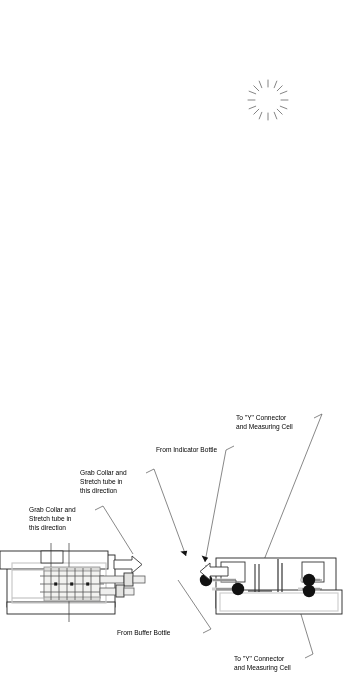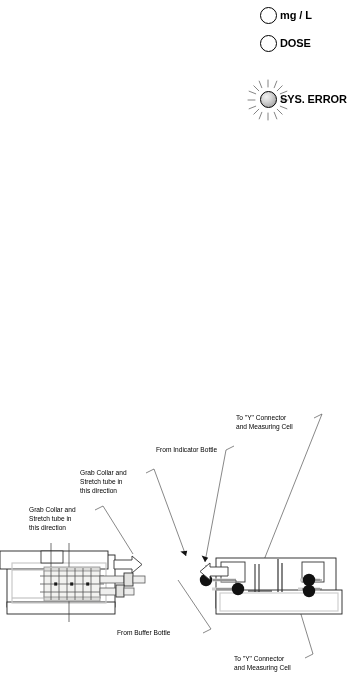--- a/index.html
+++ b/index.html
@@ -103,35 +103,23 @@
       <line x1="28.2" y1="34.3" x2="30.8" y2="40.9"></line>
       <line x1="30.8" y1="3.1" x2="28.2" y2="9.7"></line>
       <line x1="15.8" y1="34.3" x2="13.2" y2="40.9"></line>
       <line x1="3.1" y1="13.2" x2="9.7" y2="15.8"></line>
       <line x1="34.3" y1="28.2" x2="40.9" y2="30.8"></line>
       <line x1="3.1" y1="30.8" x2="9.7" y2="28.2"></line>
       <line x1="34.3" y1="15.8" x2="40.9" y2="13.2"></line>
     </g>
   </svg>
 
-  <div class="indicator-row" style="left:5px; top:4px;">
-    <span class="led"></span>
-    <span class="led-label">mg / L</span>
-  </div>
-
-  <div class="indicator-row" style="left:5px; top:32px;">
-    <span class="led"></span>
-    <span class="led-label">DOSE</span>
-  </div>
-
-
-  <div class="indicator-row" style="left:5px; top:88px;">
-    <span class="led lit"></span>
-    <span class="led-label">SYS. ERROR</span>
-  </div>
+
+
+
 </div>
 
 <div id="diagram">
 
   <svg id="svg-art" viewBox="0 0 356 282" xmlns="http://www.w3.org/2000/svg">
 
     <g stroke="#555" stroke-width="0.7" fill="none">
 
       <path d="M314 18 L322 14"></path>
       <path d="M322 14 L258 175"></path>

